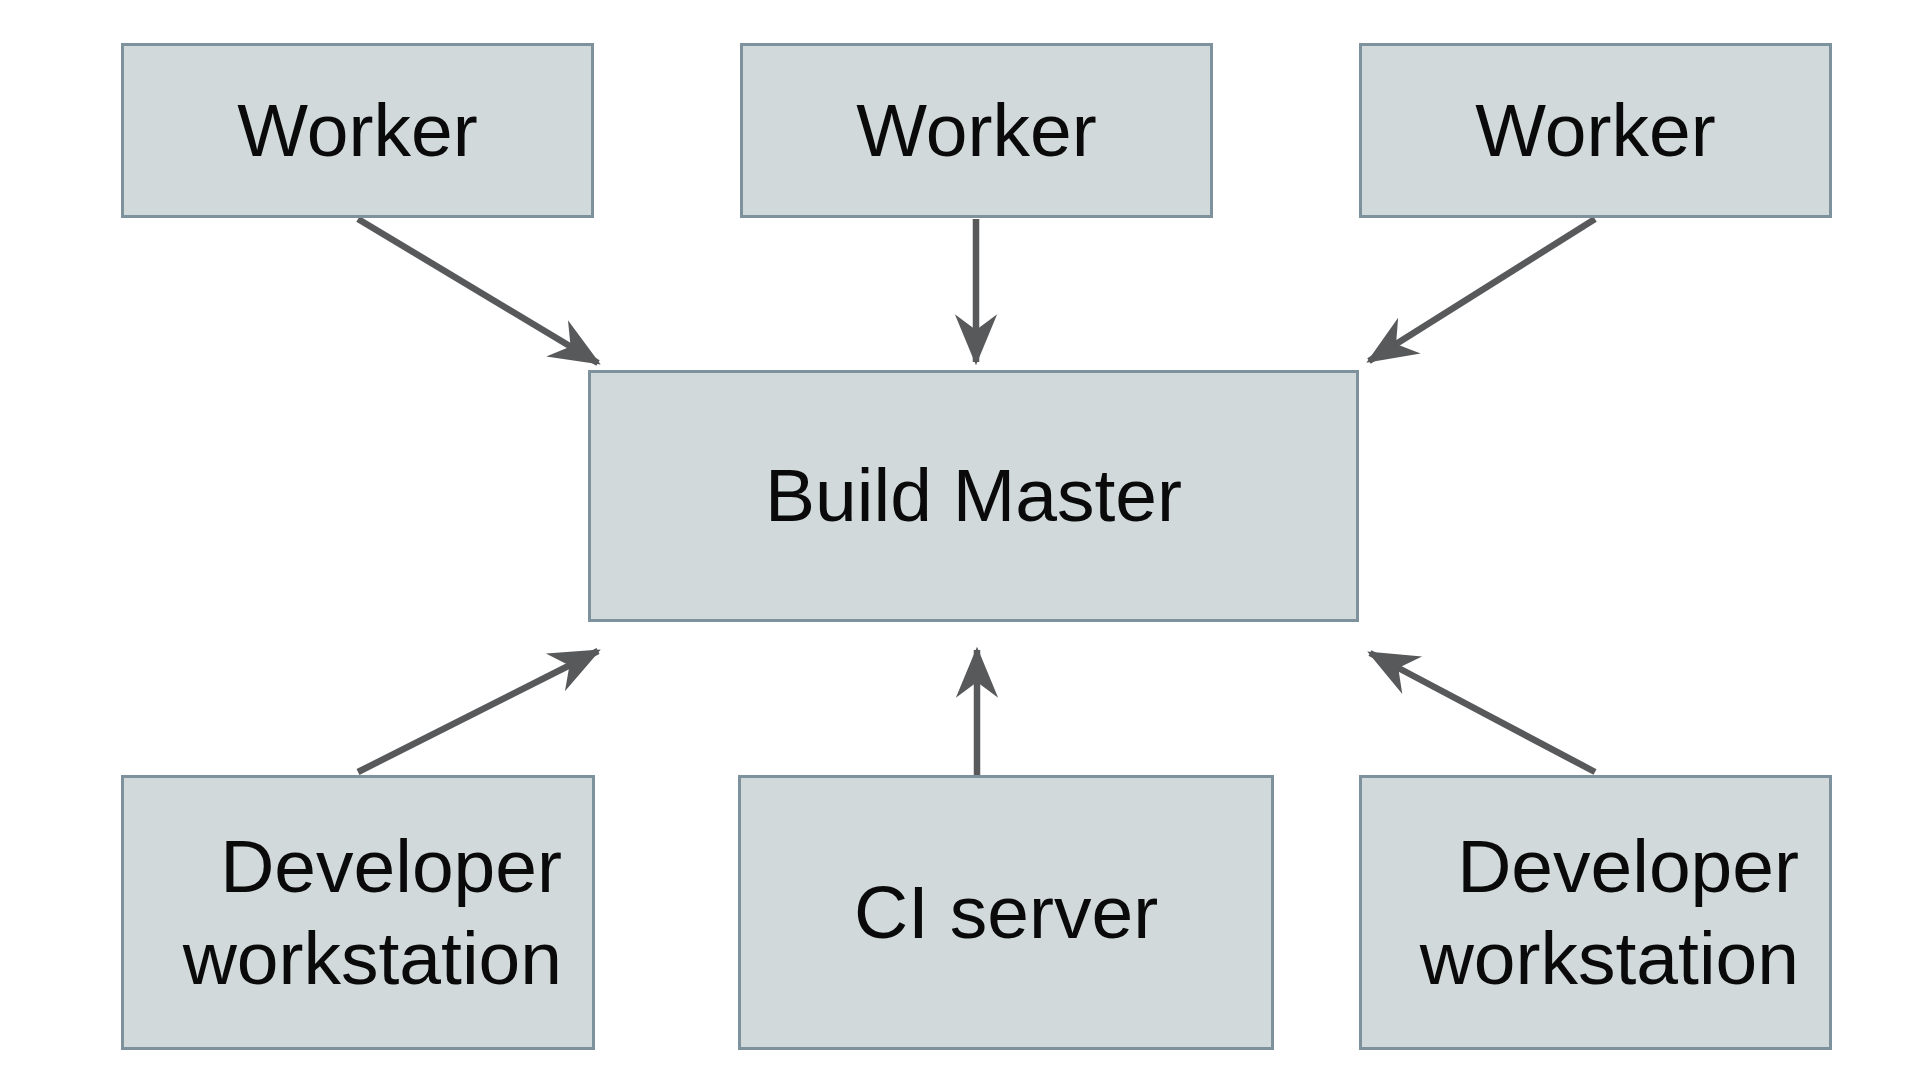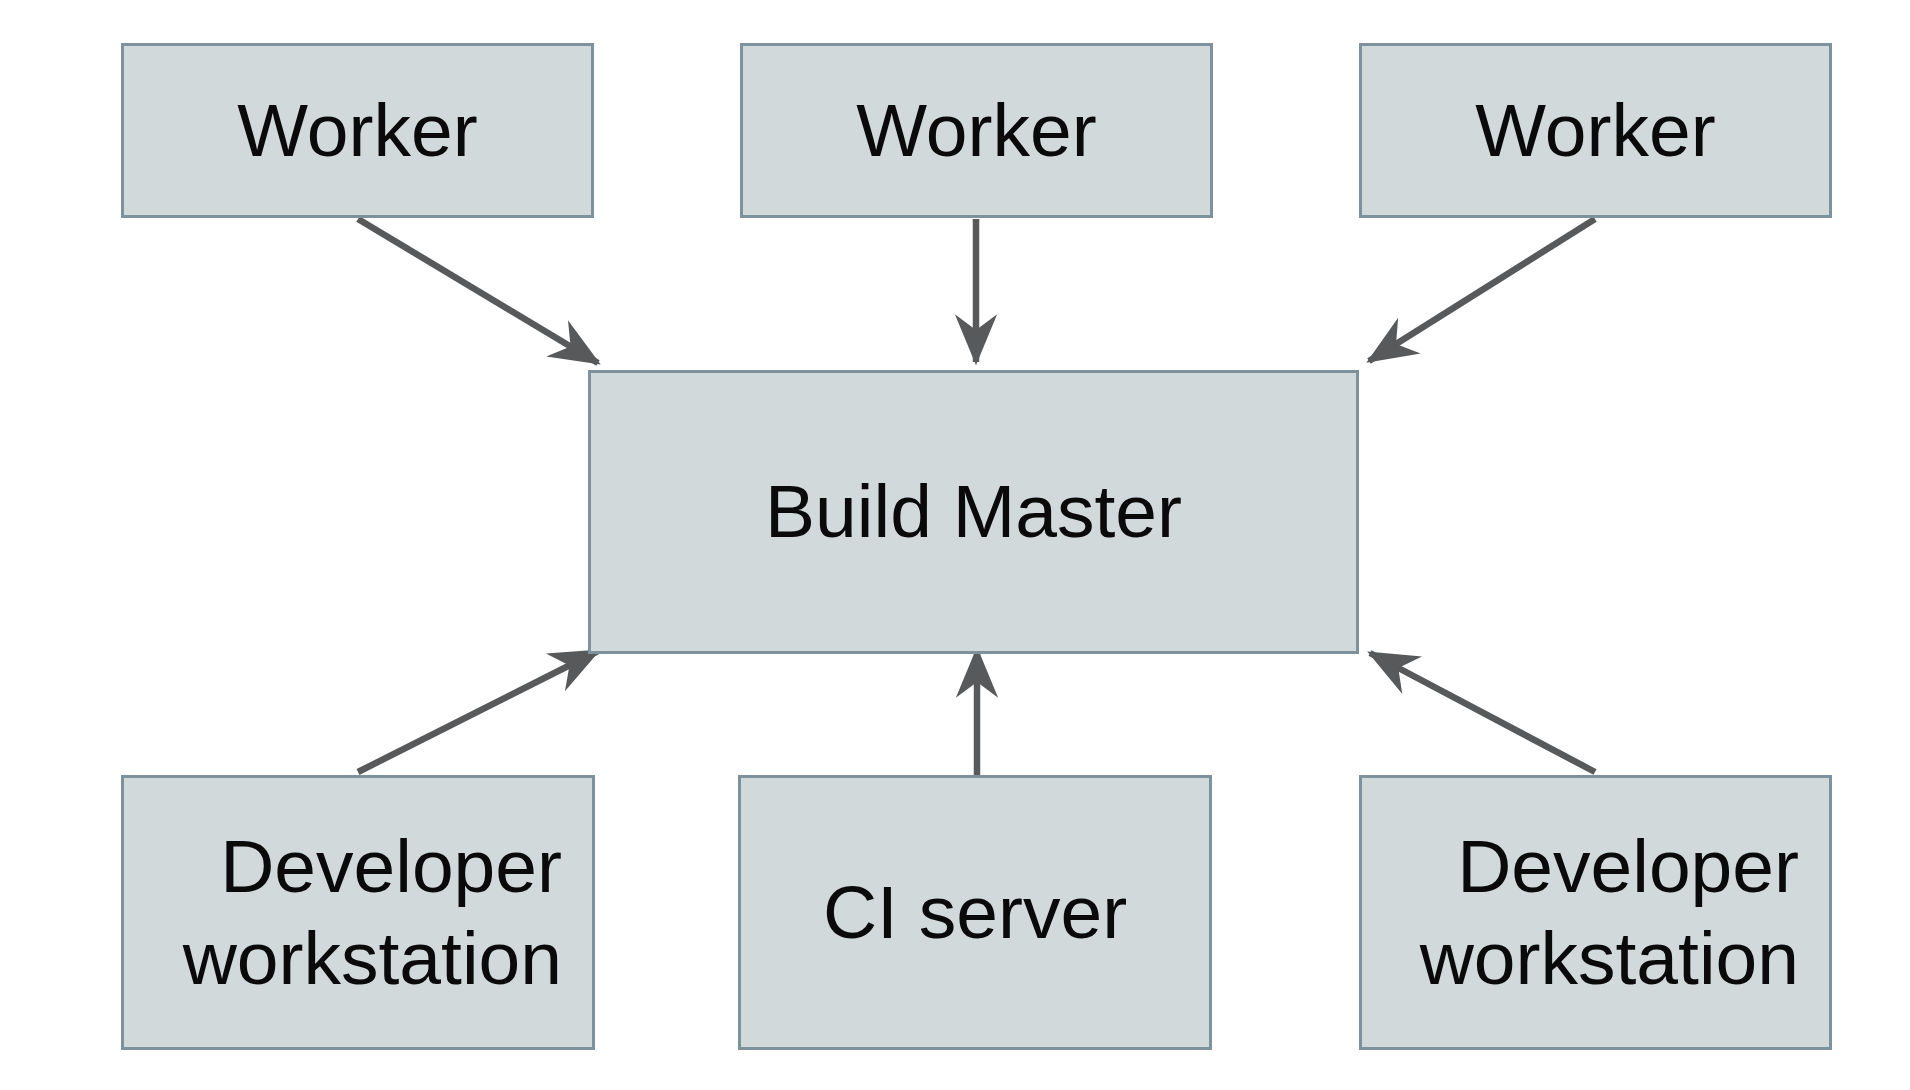--- a/index.html
+++ b/index.html
@@ -27,23 +27,23 @@
     justify-content:center;
     text-align:right;
     color:var(--text);
     font-size:75px;
     line-height:1.22;
     letter-spacing:0px;
   }
   .node-worker-1{left:121px;top:43px;width:473px;height:175px;}
   .node-worker-2{left:740px;top:43px;width:473px;height:175px;}
   .node-worker-3{left:1359px;top:43px;width:473px;height:175px;}
-  .node-build-master{left:588px;top:370px;width:771px;height:284px;}
+  .node-build-master{left:588px;top:370px;width:771px;height:252px;}
   .node-dev-ws-left{left:121px;top:775px;width:474px;height:275px;padding:0 30px;}
-  .node-ci-server{left:738px;top:775px;width:474px;height:275px;}
+  .node-ci-server{left:738px;top:775px;width:536px;height:275px;}
   .node-dev-ws-right{left:1359px;top:775px;width:473px;height:275px;padding:0 30px;}
   .edges{
     position:absolute;left:0;top:0;width:1910px;height:1090px;
     pointer-events:none;
   }
   .edge-line{
     stroke:var(--arrow);
     stroke-width:6.5;
     fill:none;
   }

